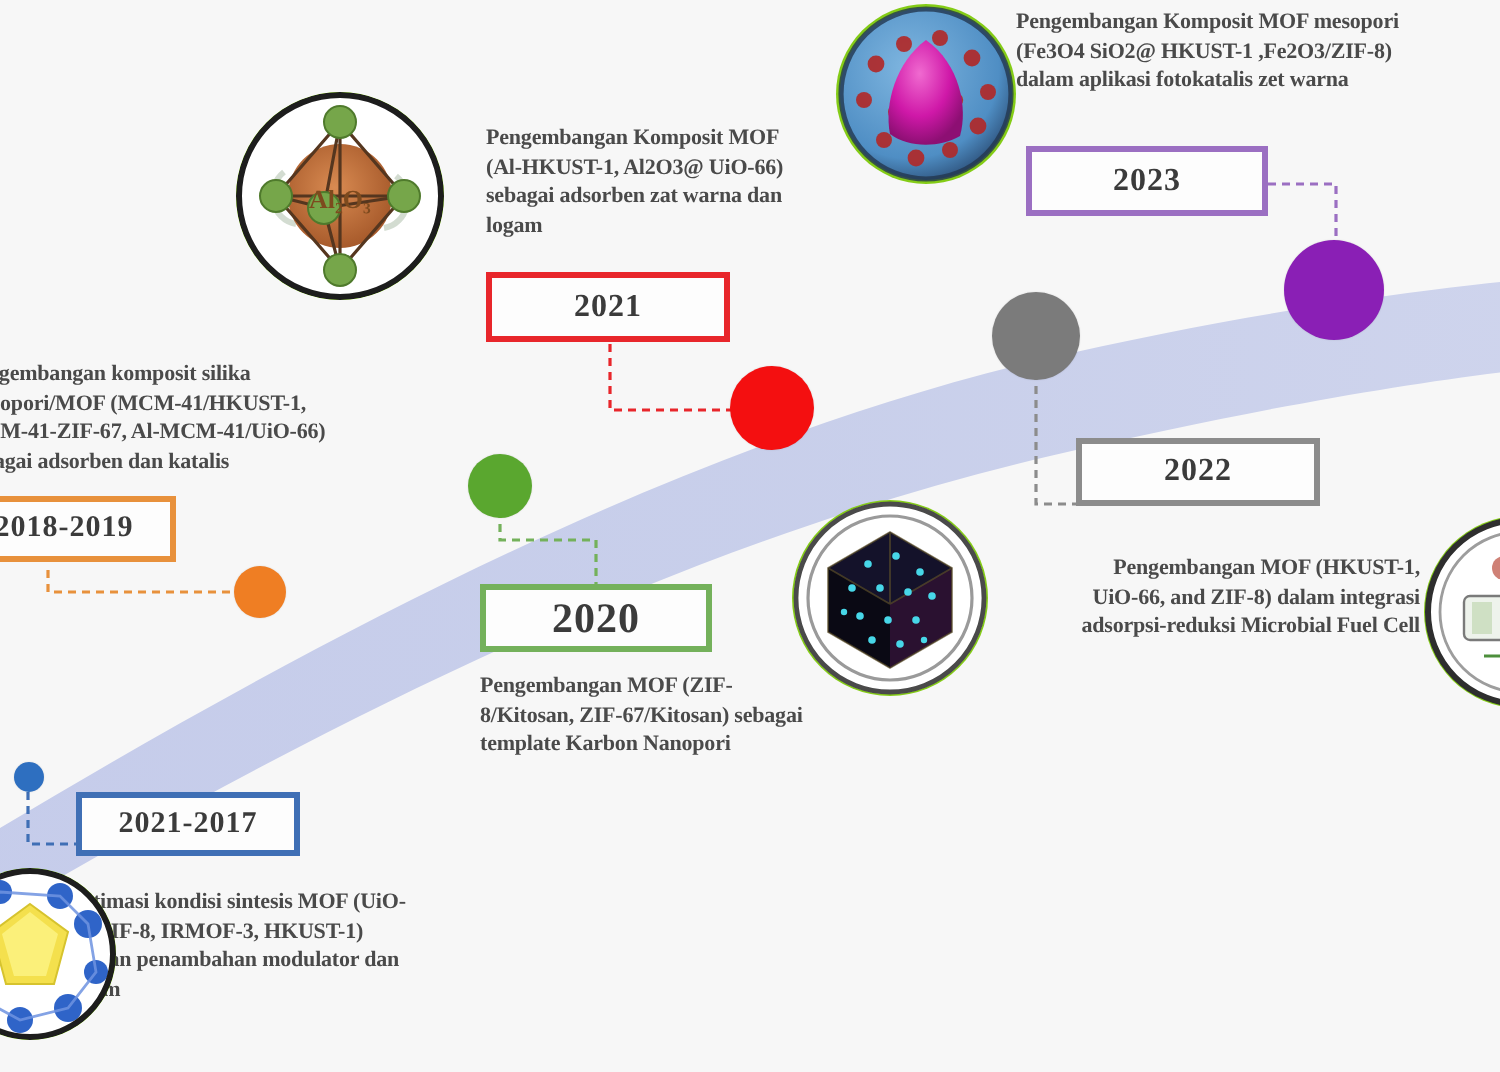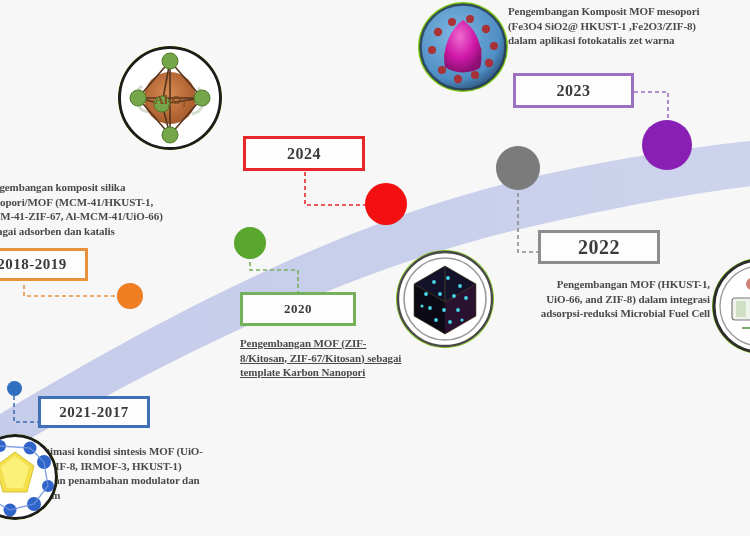--- a/index.html
+++ b/index.html
@@ -123,42 +123,43 @@
   <div class="dot" style="left:642px; top:120px; width:50px; height:50px; background:#8a1fb5;"></div>
 
   <div class="year-box" style="left:38px; top:396px; width:112px; height:32px; border-color:#3f6fb5; font-size:15px;">
     <span>2021-2017</span>
   </div>
 
   <div class="year-box" style="left:-24px; top:248px; width:112px; height:33px; border-color:#e8913c; font-size:15px;">
     <span>2018-2019</span>
   </div>
 
-  <div class="year-box" style="left:240px; top:292px; width:116px; height:34px; border-color:#74b15b; font-size:13px;">
+  <div class="year-box" style="left:240px; top:292px; width:116px; height:34px; border-color:#74b15b; font-size:21px;">
     <span>2020</span>
   </div>
 
   <div class="year-box" style="left:243px; top:136px; width:122px; height:35px; border-color:#e8262b; font-size:16px;">
-    <span>2024</span>
-  </div>
-
-  <div class="year-box" style="left:538px; top:230px; width:122px; height:34px; border-color:#8c8c8c; font-size:20px;">
+    <span>2021</span>
+  </div>
+
+  <div class="year-box" style="left:538px; top:219px; width:122px; height:34px; border-color:#8c8c8c; font-size:16px;">
     <span>2022</span>
   </div>
 
   <div class="year-box" style="left:513px; top:73px; width:121px; height:35px; border-color:#9b6fc2; font-size:16px;">
     <span>2023</span>
   </div>
 
   <div class="desc" style="left:32px; top:444px; width:178px;">Optimasi kondisi sintesis MOF (UiO-66, ZIF-8, IRMOF-3, HKUST-1) dengan penambahan modulator dan logam</div>
 
   <div class="desc" style="left:-18px; top:180px; width:192px;">Pengembangan komposit silika mesopori/MOF (MCM-41/HKUST-1, MCM-41-ZIF-67, Al-MCM-41/UiO-66) sebagai adsorben dan katalis</div>
 
-  <div class="desc" style="left:240px; top:336px; width:168px;text-decoration:underline;">Pengembangan MOF (ZIF-8/Kitosan, ZIF-67/Kitosan) sebagai template Karbon Nanopori</div>
-
+  <div class="desc" style="left:240px; top:336px; width:168px;">Pengembangan MOF (ZIF-8/Kitosan, ZIF-67/Kitosan) sebagai template Karbon Nanopori</div>
+
+  <div class="desc" style="left:243px; top:62px; width:163px;">Pengembangan Komposit MOF (Al-HKUST-1, Al2O3@ UiO-66) sebagai adsorben zat warna dan logam</div>
 
   <div class="desc" style="left:538px; top:277px; width:172px;text-align:right;">Pengembangan MOF (HKUST-1, UiO-66, and ZIF-8) dalam integrasi adsorpsi-reduksi Microbial Fuel Cell</div>
 
   <div class="desc" style="left:508px; top:4px; width:196px;">Pengembangan Komposit MOF mesopori  (Fe3O4 SiO2@ HKUST-1 ,Fe2O3/ZIF-8) dalam aplikasi fotokatalis zet warna</div>
 
   <div class="circle-img" style="left:-28px; top:434px; width:86px; height:86px;">
     <svg viewBox="0 0 86 86" width="86" height="86" xmlns="http://www.w3.org/2000/svg">
       <circle cx="43" cy="43" r="42" fill="#ffffff"></circle>
       <g>
         <polygon points="43,18 62,32 55,58 31,58 24,32" fill="#f4e04d" stroke="#d6c32e" stroke-width="1"></polygon>

